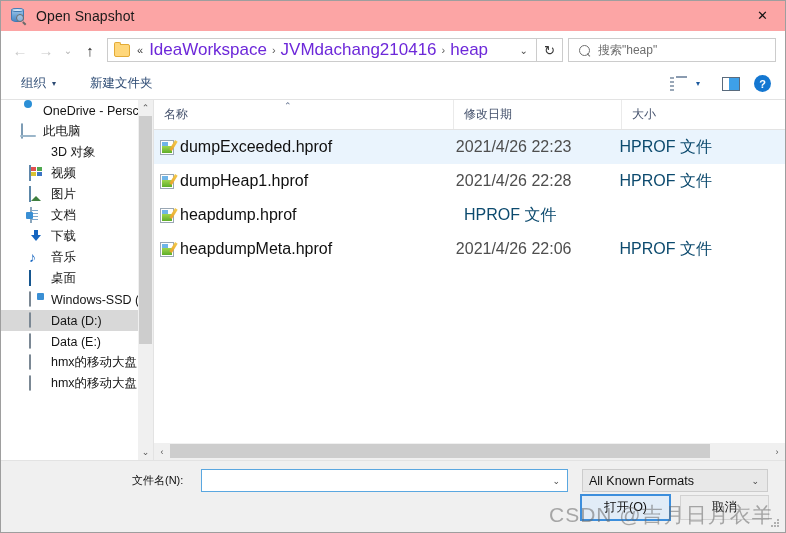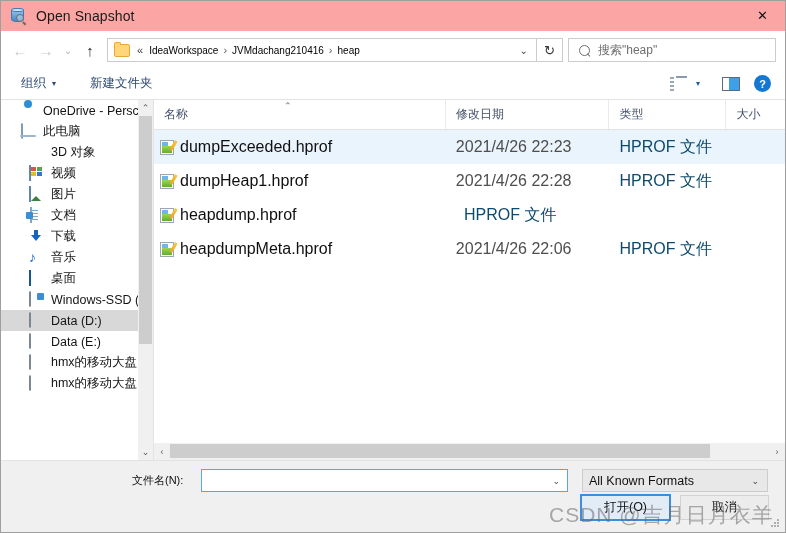--- a/index.html
+++ b/index.html
@@ -148,22 +148,22 @@
     box-sizing: border-box;
   }
   .crumbsep {
     color: #5a5a5a;
     font-size: 11px;
     margin: 0 5px;
     flex: 0 0 auto;
   }
   .crumbsep.first { font-size: 11px; margin-left: 0; margin-right: 6px; color:#3a3a3a;}
   .crumb {
-    font-size: 10px;
-    color: #000000;
+    font-size: 17px;
+    color: #6d28d9;
     white-space: nowrap;
     flex: 0 0 auto;
   }
   .addr-chev {
     margin-left: auto;
     margin-right: 8px;
     font-size: 10px;
     color: #4a4a4a;
     flex: 0 0 auto;
   }
@@ -868,21 +868,20 @@
       </div>
     </div>
 
     <div class="listarea">
       <div class="colheader">
         <div class="col name">
           <span>名称</span>
           <span class="sortcaret">⌃</span>
         </div>
         <div class="col date">修改日期</div>
-        <div class="col type">类型</div>
         <div class="col size">大小</div>
       </div>
 
       <div class="rows" id="file-rows">
           <div class="row hot">
             <div class="cell name">
               <span class="fileicon">
                 <span class="fi-pen"></span>
               </span>
               <span>dumpExceeded.hprof</span>

